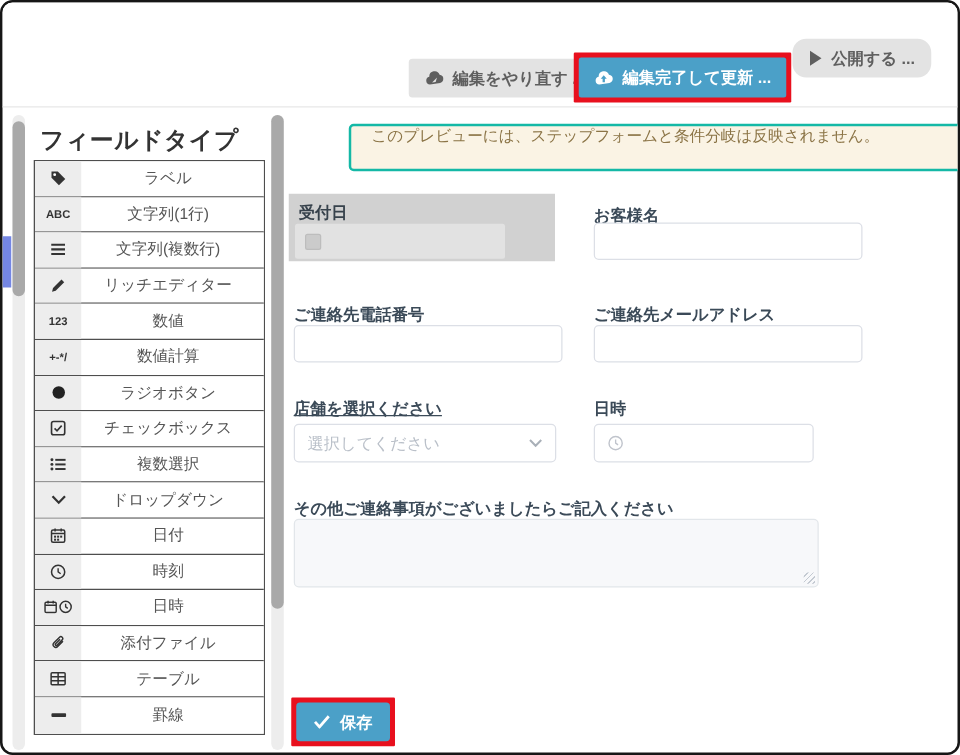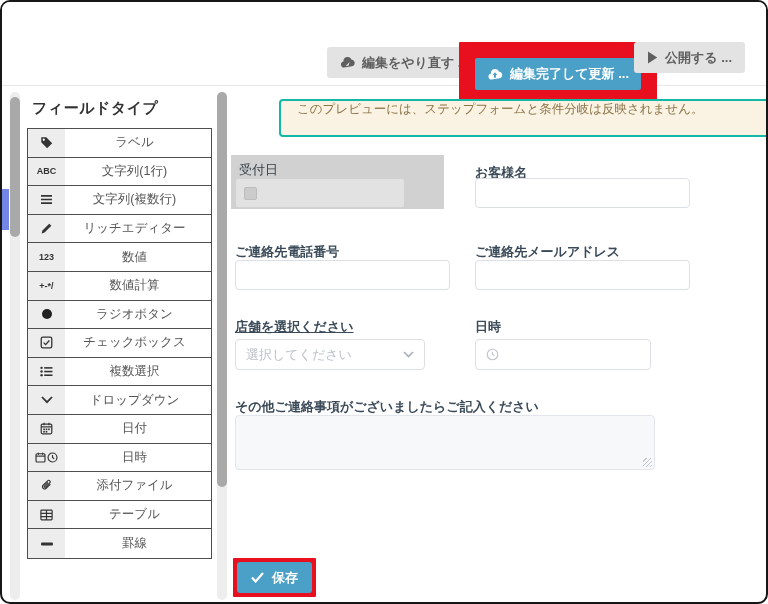--- a/index.html
+++ b/index.html
@@ -15,42 +15,42 @@
   
   .topbar { position:absolute; left:0; top:0; width:100%; height:84px; background:#fff; border-bottom:1px solid #e7e7e7; }
   .btn {
     position:absolute; display:flex; align-items:center; gap:7px;
     height:31px; padding:0 13px; border:none; border-radius:3px;
     background:#e3e3e3; color:#5f5f5f; font-weight:bold; font-size:13px;
     font-family:inherit; cursor:pointer; white-space:nowrap;
   }
   .btn svg { flex:0 0 auto; }
   .btn-redo   { left:325px; top:45px; }
-  .btn-publish{ left:632px; top:40px; }
+  .btn-publish{ left:632px; top:29px;border-radius:11px; }
   .hl-update {
-    position:absolute; left:457px; top:40px; padding:16px;
+    position:absolute; left:457px; top:40px; padding:4px;
     background:#e8101e; border-radius:1px;
   }
   .btn-update {
     position:static; display:flex; align-items:center; gap:7px;
     height:32px; padding:0 12px; background:#4ba0c8; color:#fff;
     border:none; border-radius:2px; font-weight:bold; font-size:13px; font-family:inherit; cursor:pointer;
   }
 
   
   .sb-track { position:absolute; width:10px; border-radius:5px; background:#ededed; }
   .sb-thumb { position:absolute; width:10px; border-radius:5px; background:#a9a9a9; }
   .track-left  { left:8px;   top:90px; height:508px; }
   .thumb-left  { left:8px;   top:95px; height:140px; }
   .track-mid   { left:215px; top:90px; height:508px; }
   .thumb-mid   { left:215px; top:90px; height:395px; }
   .blue-frag   { position:absolute; left:0; top:187px; width:7px; height:41px; background:#7486e4; }
 
   
-  .sidebar-title { position:absolute; left:30px; top:97px; font-size:15px; font-weight:bold; color:#333; letter-spacing:.5px; }
+  .sidebar-title { position:absolute; left:30px; top:97px; font-size:19px; font-weight:bold; color:#333; letter-spacing:.5px; }
   .fieldlist { position:absolute; left:25px; top:126px; width:185px; border:1px solid #4e4e4e; background:#e5e5e5; }
   .fielditem { position:relative; height:28.6px; border-bottom:1px solid #4e4e4e; background:#fff; cursor:pointer; }
   .fielditem:last-child { border-bottom:none; }
   .fielditem .icell {
     position:absolute; left:0; top:0; bottom:0; width:37px;
     background:#ededed; display:flex; align-items:center; justify-content:center;
     color:#333; font-size:12px; font-weight:bold; gap:1px;
   }
   .fielditem .icell .tglyph { font-size:9px; font-weight:bold; letter-spacing:0; color:#333; }
   .fielditem .flabel {
@@ -66,30 +66,30 @@
     display:flex; align-items:flex-start; padding-left:16px;
     font-size:12.5px; color:#8b7446;margin-left:44px;
   }
   .flabel-form { position:absolute; font-size:13px; font-weight:bold; color:#3b4a58; }
   .tinput {
     position:absolute; height:30px; background:#fff;
     border:1px solid #dcdfe6; border-radius:4px;
     font-family:inherit; font-size:13px; color:#333; padding:0 10px;
   }
   .reception-block { position:absolute; left:229px; top:153px; width:213px; height:54px; background:#d1d1d1; }
-  .reception-label { position:absolute; left:8px; top:6px; font-size:13px; font-weight:normal; color:#37424c; }
+  .reception-label { position:absolute; left:8px; top:6px; font-size:13px; font-weight:bold; color:#37424c; }
   .reception-input {
     position:absolute; left:5px; top:24px; width:168px; height:28px;
     background:#e2e2e2; border:none; border-radius:2px;
     display:flex; align-items:center; padding-left:8px;
   }
   .cal-disabled { width:13px; height:13px; background:#cbcbcb; border:1px solid #bdbdbd; border-radius:2px; }
 
   .fake-select {
-    position:absolute; left:233px; top:337px; width:190px; height:31px;
+    position:absolute; left:233px; top:337px; width:210px; height:31px;
     background:#fff; border:1px solid #dcdfe6; border-radius:4px;
     display:flex; align-items:center; justify-content:space-between;
     padding:0 10px; cursor:pointer;
   }
   .placeholder { font-size:13px; color:#bac0c9; }
   .dt-input {
     position:absolute; left:473px; top:337px; width:176px; height:31px;
     background:#fff; border:1px solid #dcdfe6; border-radius:4px;
     display:flex; align-items:center; gap:8px; padding:0 10px;
   }
@@ -269,20 +269,29 @@
               <rect x="7" y="8" width="2" height="2"></rect>
               <rect x="10" y="8" width="2" height="2"></rect>
               <rect x="4" y="11" width="2" height="2"></rect>
               <rect x="7" y="11" width="2" height="2"></rect>
             </g>
           </svg>
       </span>
       <span class="flabel">日付</span>
     </div>
 
+    <div class="fielditem">
+      <span class="icell">
+        <svg width="13" height="13" viewBox="0 0 16 16">
+            <circle cx="8" cy="8" r="6.5" fill="none" stroke="#333" stroke-width="1.5"></circle>
+            <path d="M8 4.5V8l2.5 1.8" fill="none" stroke="#333" stroke-width="1.4"></path>
+          </svg>
+      </span>
+      <span class="flabel">時刻</span>
+    </div>
 
     <div class="fielditem">
       <span class="icell">
         <svg width="11" height="11" viewBox="0 0 16 16">
             <rect x="1.5" y="2.5" width="13" height="12" rx="1.5" fill="none" stroke="#333" stroke-width="1.7"></rect>
             <line x1="1.5" y1="6" x2="14.5" y2="6" stroke="#333" stroke-width="1.7"></line>
             <line x1="5" y1="1" x2="5" y2="4" stroke="#333" stroke-width="1.7"></line>
             <line x1="11" y1="1" x2="11" y2="4" stroke="#333" stroke-width="1.7"></line>
           </svg>
         <svg width="11" height="11" viewBox="0 0 16 16">

